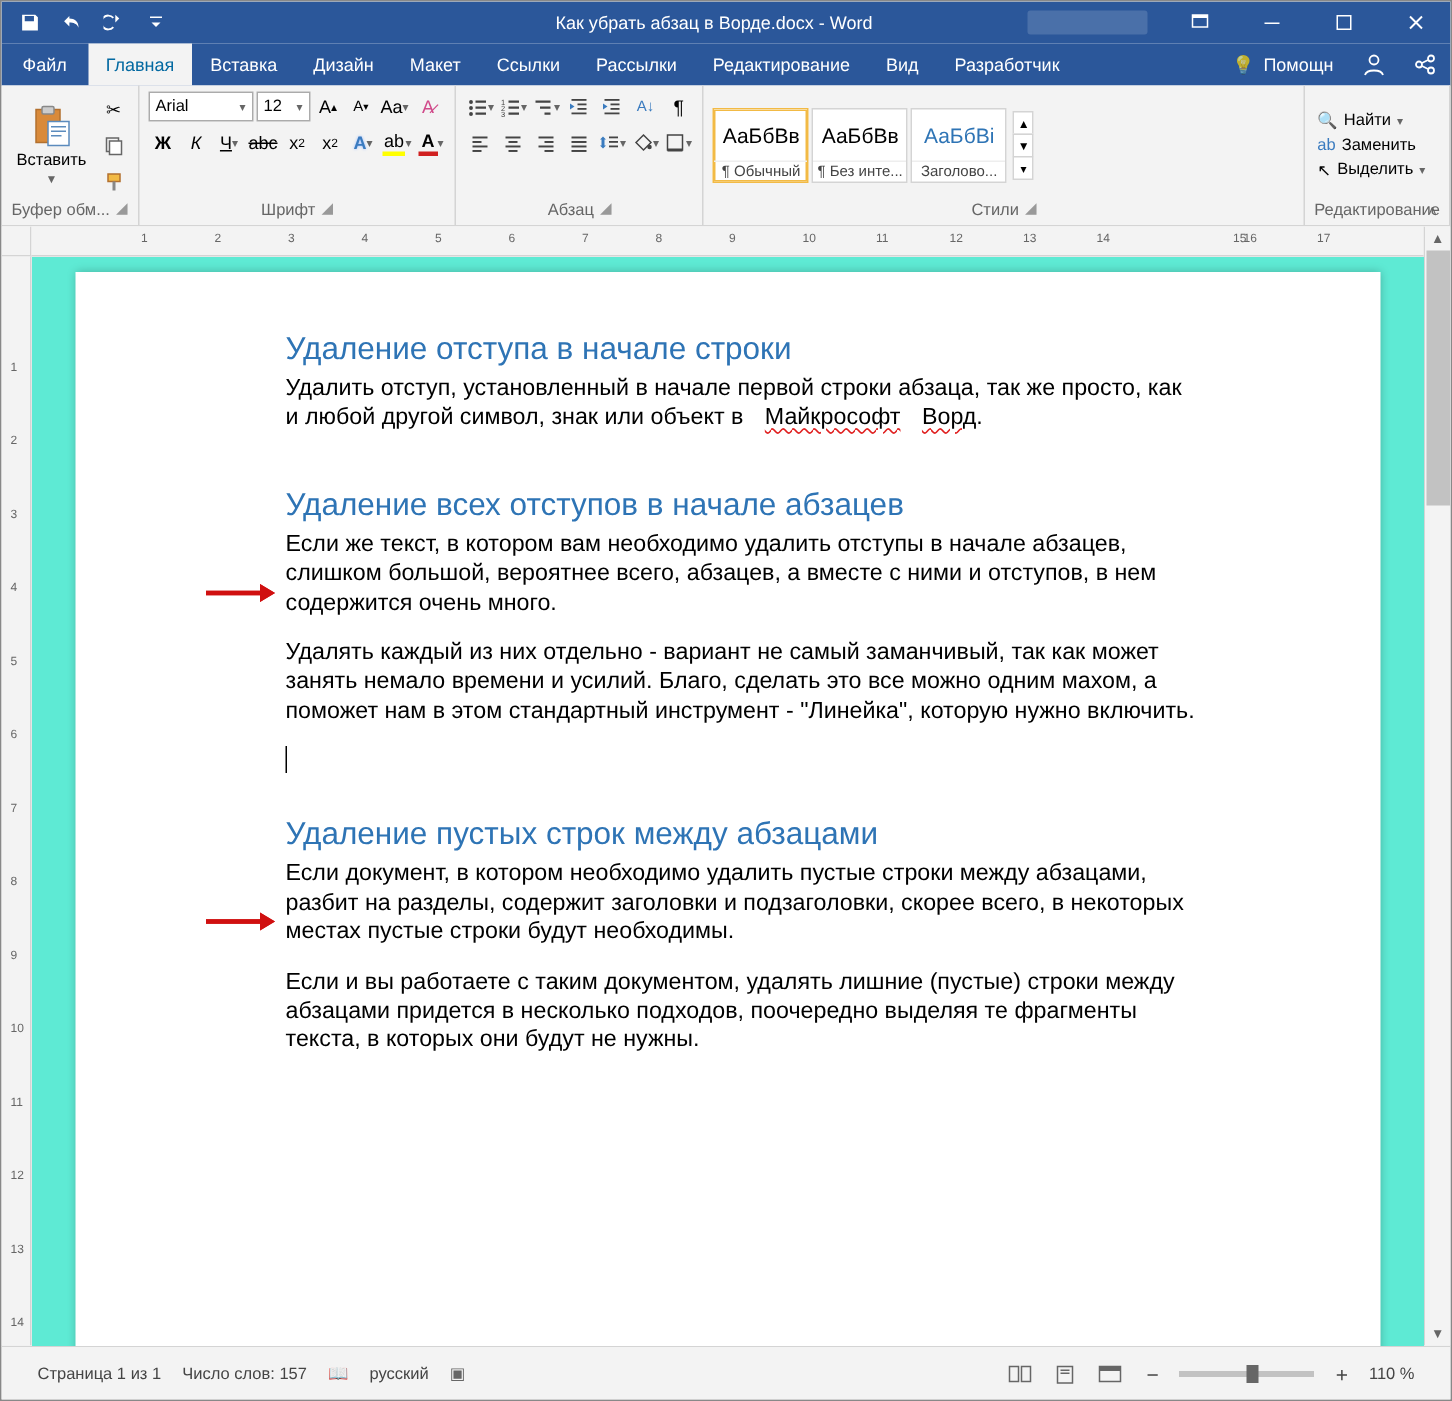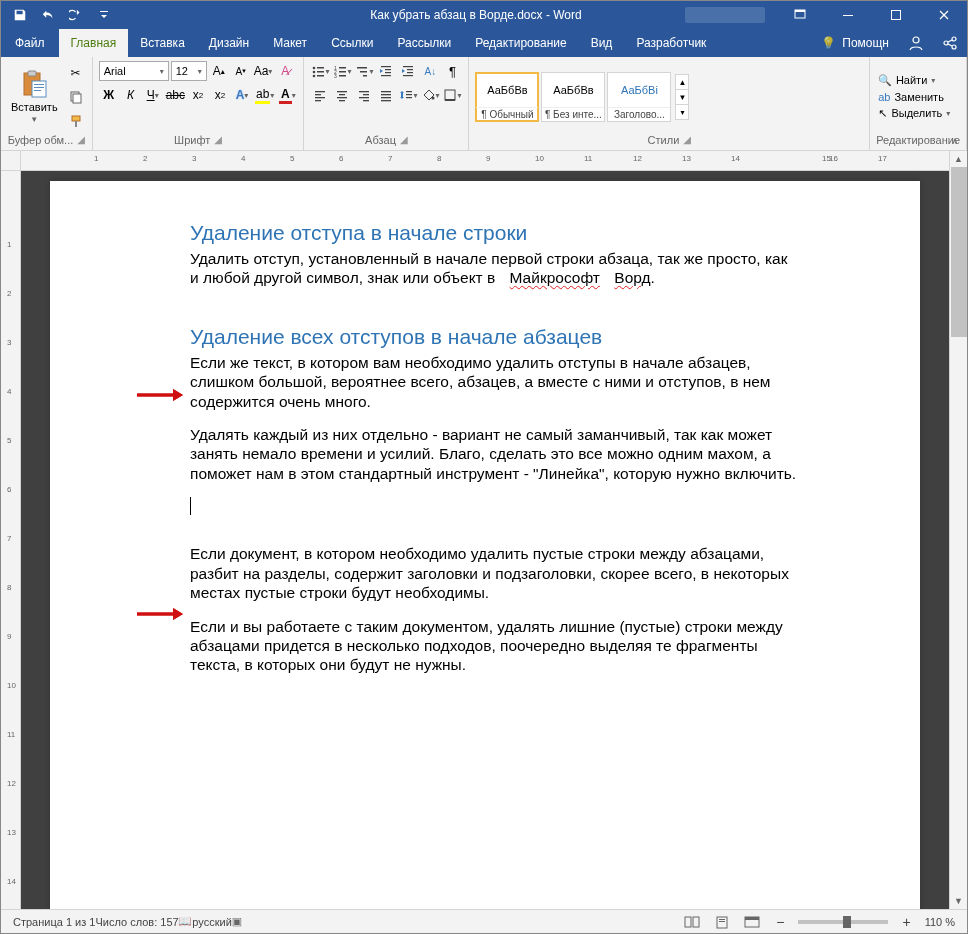--- a/index.html
+++ b/index.html
@@ -9,21 +9,21 @@
   .qat { display: flex; align-items: center; gap: 2px; padding-left: 6px; }
   .qat-btn { width: 26px; height: 24px; display: flex; align-items: center; justify-content: center; cursor: pointer; }
   .qat-btn svg { fill: #fff; }
   .title-text { position: absolute; left: 0; right: 16px; text-align: center; font-size: 12px; pointer-events:none; }
   .win-controls { margin-left: auto; display: flex; align-items: center; gap: 2px; height: 100%; }
   .win-btn { width: 46px; height: 28px; display: flex; align-items: center; justify-content: center; cursor: pointer; }
   .user-badge { width: 80px; height: 16px; background: rgba(255,255,255,.15); border-radius: 2px; margin-right: 10px; }
   
   .tabrow { background: #2b579a; height: 28px; display: flex; align-items: flex-end; color: #fff; position: relative; }
   .tab { padding: 0 12px; height: 28px; line-height: 28px; font-size: 12px; cursor: pointer; }
-  .tab.active { background: #f3f3f3; color: #4d7c0f; }
+  .tab.active { background: #f3f3f3; color: #0369a1; }
   .tab.file { padding: 0 14px; }
   .help { margin-left: auto; display: flex; align-items: center; gap: 6px; padding-right: 10px; height: 28px; }
   .help span.bulb { opacity: .7; }
   
   .ribbon { background: #f3f3f3; border-bottom: 1px solid #d4d4d4; height: 94px; display: flex; }
   .group { border-right: 1px solid #d4d4d4; padding: 4px 6px 2px 6px; display: flex; flex-direction: column; justify-content: space-between; }
   .group-body { display: flex; align-items: center; gap: 4px; flex: 1; }
   .group-label { font-size: 11px; text-align: center; color: #666; height: 16px; line-height: 14px; display:flex; align-items:center; justify-content:center; gap:4px;}
   .group-label .dlg { color:#999; font-size:10px; cursor:pointer; }
   .big-btn { display: flex; flex-direction: column; align-items: center; gap: 2px; padding: 2px 4px; cursor: pointer; }
@@ -31,48 +31,48 @@
   .ico { display:inline-flex; align-items:center; justify-content:center; }
   .rowcol { display:flex; flex-direction:column; gap:4px; }
   .btnrow { display:flex; align-items:center; gap:2px; }
   .ribbtn { min-width: 20px; height: 20px; display:flex; align-items:center; justify-content:center; cursor:pointer; border:1px solid transparent; }
   .font-name { width:70px; height:20px; border:1px solid #ababab; background:#fff; padding:0 4px; font-size:11px; display:flex; align-items:center; justify-content:space-between; }
   .font-size { width:36px; height:20px; border:1px solid #ababab; background:#fff; padding:0 4px; font-size:11px; display:flex; align-items:center; justify-content:space-between; }
   .drop-caret { font-size:8px; color:#666; }
   .styles { display:flex; gap:2px; }
   .style-item { width:64px; height:50px; border:1px solid #d4d4d4; background:#fff; display:flex; flex-direction:column; justify-content:space-between; cursor:pointer; }
   .style-item.sel { border-color:#f2ba45; background:#fff; box-shadow: inset 0 0 0 1px #f2ba45; }
-  .style-preview { flex:1; display:flex; align-items:center; justify-content:center; font-size:11px;border-radius:14px; }
+  .style-preview { flex:1; display:flex; align-items:center; justify-content:center; font-size:14px;border-radius:14px; }
   .style-name { font-size:10px; text-align:center; border-top:1px solid #eee; padding:1px 2px; white-space:nowrap; overflow:hidden; text-overflow:ellipsis; color:#444; }
   .style-scroll { display:flex; flex-direction:column; }
   .style-scroll div { width:14px; height:16px; border:1px solid #d4d4d4; display:flex; align-items:center; justify-content:center; font-size:8px; cursor:pointer; background:#fff; margin-bottom:-1px;}
   .edit-group { display:flex; flex-direction:column; gap:2px; }
   .edit-line { display:flex; align-items:center; gap:4px; font-size:11px; cursor:pointer; padding:1px 2px;}
   
   .workarea { flex:1; display:flex; background:#f9f9f9; overflow:hidden; position:relative; }
   .v-ruler { width:20px; background:#f3f3f3; border-right:1px solid #d4d4d4; position:relative; font-size:8px; color:#666;}
   .doc-scroll { flex:1; display:flex; flex-direction:column; }
   .h-ruler { height:20px; background:#f3f3f3; border-bottom:1px solid #d4d4d4; position:relative; font-size:8px; color:#666; }
   .h-ruler .num { position:absolute; top:3px; }
-  .page-wrap { flex:1; overflow:auto; background:#404040; position:relative; }
+  .page-wrap { flex:1; overflow:auto; background:#5eead4; position:relative; }
   .page { width:870px; min-height:760px; background:#fff; margin:10px auto 20px auto; box-shadow:0 0 6px rgba(0,0,0,.25); padding:40px 120px 60px 140px; position:relative; }
   .doc h2 { color:#2e74b5; font-family:"Calibri Light","Segoe UI Light",sans-serif; font-weight:400; font-size:21px; margin-top:20px; margin-bottom:4px; }
   .doc h2:first-child { margin-top:0; }
   .doc p { font-family:Arial,sans-serif; font-size:15.5px; line-height:1.25; color:#000; margin-bottom:4px; }
   .doc p.gap { margin-top:14px; }
   .wavy { text-decoration: underline wavy #e02020 1px; text-underline-offset:2px;padding-left:10px; }
   .cursor-line { display:inline-block; border-left:1px solid #000; height:18px; vertical-align:text-bottom; }
   .arrow { position:absolute; left:-55px; color:#d01010; }
   .arrow svg { filter: drop-shadow(0 0 0 #d01010); }
   .scrollbar-v { width:18px; background:#f3f3f3; border-left:1px solid #d4d4d4; display:flex; flex-direction:column; align-items:center; }
   .scrollbar-v .arrowbtn { width:16px; height:16px; font-size:9px; color:#666; display:flex; align-items:center; justify-content:center; cursor:pointer; }
   .scrollbar-v .track { flex:1; width:16px; position:relative; }
   .scrollbar-v .thumb { position:absolute; top:0; width:16px; height:170px; background:#c2c2c2; }
   
-  .statusbar { height:24px; background:#f3f3f3; border-top:1px solid #d4d4d4; display:flex; align-items:center; font-size:11px; color:#444; padding:0 12px; }
+  .statusbar { height:36px; background:#f3f3f3; border-top:1px solid #d4d4d4; display:flex; align-items:center; font-size:11px; color:#444; padding:0 24px; gap:14px; }
   .statusbar .right { margin-left:auto; display:flex; align-items:center; gap:10px; }
   .view-btn { width:20px; height:18px; display:flex; align-items:center; justify-content:center; cursor:pointer; color:#666;}
   .zoom-slider { width:90px; height:4px; background:#c2c2c2; position:relative; }
   .zoom-slider .knob { position:absolute; top:-4px; left:50%; width:8px; height:12px; background:#666; }
   .collapse-ribbon { position:absolute; right:4px; bottom:2px; width:16px; height:14px; font-size:10px; color:#666; cursor:pointer; display:flex; align-items:center; justify-content:center;}
   .ruler-corner{width:20px;height:20px;background:#f3f3f3;border-right:1px solid #d4d4d4;border-bottom:1px solid #d4d4d4;}
 </style>
 </head>
 <body>
 
@@ -486,20 +486,21 @@
             <h2>Удаление всех отступов в начале абзацев</h2>
             <p>Если же текст, в котором вам необходимо удалить отступы в начале абзацев, слишком большой, вероятнее всего, абзацев, а вместе с ними и отступов, в нем содержится очень много.</p>
             <p class="gap">Удалять каждый из них отдельно - вариант не самый заманчивый, так как может занять немало времени и усилий. Благо, сделать это все можно одним махом, а поможет нам в этом стандартный инструмент - "Линейка", которую нужно включить.</p>
             <p class="gap"><span class="cursor-line"></span></p>
           </div>
           <div style="position: relative; margin-top: 28px;">
             <div class="arrow" style="top: 60px;"><svg width="50" height="20" viewBox="0 0 50 20">
                 <line x1="2" y1="10" x2="40" y2="10" stroke="#d01010" stroke-width="3"></line>
                 <path d="M38 4l10 6-10 6z" fill="#d01010"></path>
               </svg></div>
+            <h2>Удаление пустых строк между абзацами</h2>
             <p>Если документ, в котором необходимо удалить пустые строки между абзацами, разбит на разделы, содержит заголовки и подзаголовки, скорее всего, в некоторых местах пустые строки будут необходимы.</p>
             <p class="gap">Если и вы работаете с таким документом, удалять лишние (пустые) строки между абзацами придется в несколько подходов, поочередно выделяя те фрагменты текста, в которых они будут не нужны.</p>
           </div>
         </div>
     </div>
   </div>
   <div class="scrollbar-v">
     <div class="arrowbtn">▲</div>
     <div class="track">
         <div class="thumb"></div>

